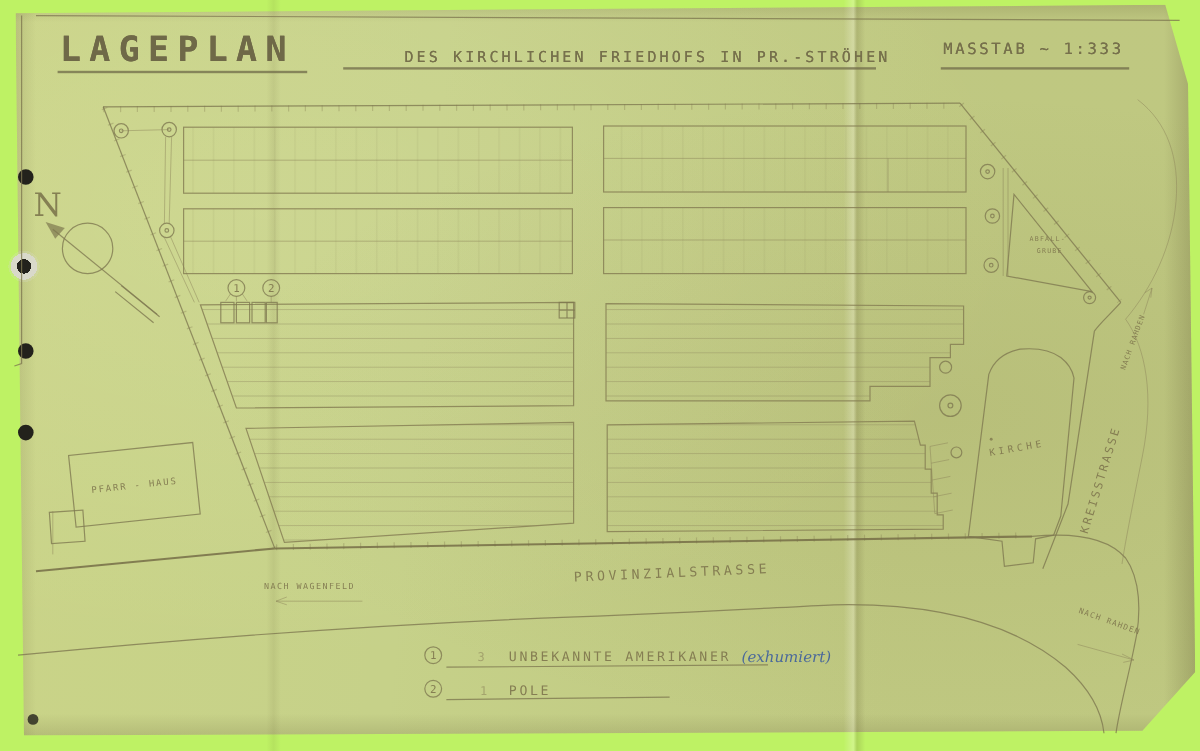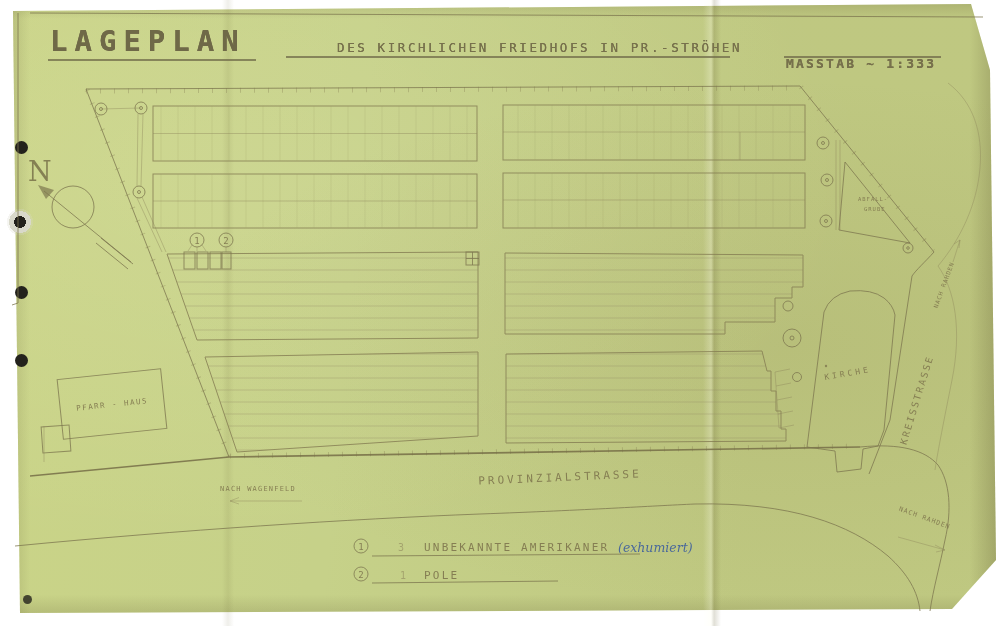--- a/index.html
+++ b/index.html
@@ -1,16 +1,16 @@
 <!DOCTYPE html>
 <html><head>
 <meta charset="utf-8">
 <style>
   html,body{margin:0;padding:0;background:#15140f;}
-  .stage{position:relative;width:1000px;height:626px;background:#ffffff;overflow:hidden;
+  .stage{position:relative;width:1000px;height:626px;background:#bef264;overflow:hidden;
          font-family:"DejaVu Sans Mono",monospace;}
   .paper{position:absolute;inset:0;
     clip-path:polygon(13px 11px,971px 4px,990px 70px,996px 560px,952px 609px,20px 613px);
     background:
       radial-gradient(ellipse at 22% 28%, rgba(255,255,225,0.10), transparent 60%),
       radial-gradient(ellipse at 78% 55%, rgba(120,110,60,0.10), transparent 55%),
       linear-gradient(to right, rgba(90,84,45,.30), transparent 3%, transparent 97%, rgba(90,84,45,.32)),
       linear-gradient(to bottom, rgba(90,84,45,.22), transparent 3%, transparent 95%, rgba(90,84,45,.30)),
       linear-gradient(95deg, rgba(215,222,130,.22) 0%, transparent 35%, rgba(140,135,70,.12) 75%),
       #c6d189;}
@@ -18,21 +18,21 @@
   .fold-main{left:703px;width:18px;
     background:linear-gradient(90deg, transparent, rgba(255,255,238,.28) 45%, rgba(100,95,50,.20) 62%, transparent);}
   .fold-soft{left:222px;width:12px;
     background:linear-gradient(90deg, transparent, rgba(100,95,50,.10) 50%, transparent);}
   .hole{position:absolute;border-radius:50%;background:#23221c;width:13px;height:13px;}
   .hole-ring{position:absolute;width:28px;height:28px;border-radius:50%;
     background:radial-gradient(circle, #23221c 0 6px, #d9d9ca 6px 11px, rgba(217,217,202,.25) 11px 13px, transparent 13px);}
   .hdr{position:absolute;color:#6f6948;white-space:nowrap;text-shadow:0 0 .5px #6f6948;}
   .hdr-title{left:50px;top:24px;font-size:29px;font-weight:600;letter-spacing:7px;}
   .hdr-sub{left:289px;top:40px;font-size:12.5px;font-weight:500;letter-spacing:2.6px;color:#77714c;margin-left:48px;}
-  .hdr-scale{left:786px;top:56px;font-size:13px;font-weight:700;letter-spacing:2.2px;color:#77714c;}
+  .hdr-scale{left:786px;top:34px;font-size:13px;font-weight:400;letter-spacing:2.2px;color:#77714c;}
   .rule{position:absolute;background:#6f6948;opacity:.75;height:1.6px;}
   .rule-title{left:48px;top:59px;width:208px;height:2px;}
   .rule-sub{left:286px;top:56px;width:444px;}
   .rule-scale{left:784px;top:56px;width:157px;}
   .north{position:absolute;left:28px;top:156px;font-family:"DejaVu Serif",serif;
     font-size:27px;color:rgba(120,113,73,.85);}
   svg{position:absolute;left:0;top:0;}
   .ln{stroke:#7e774f;fill:none;stroke-width:1;opacity:.78;}
   .ln-heavy{stroke:#756d46;fill:none;stroke-width:1.7;opacity:.85;}
   .ln-faint{stroke:#8b8459;fill:none;stroke-width:.8;opacity:.5;}

